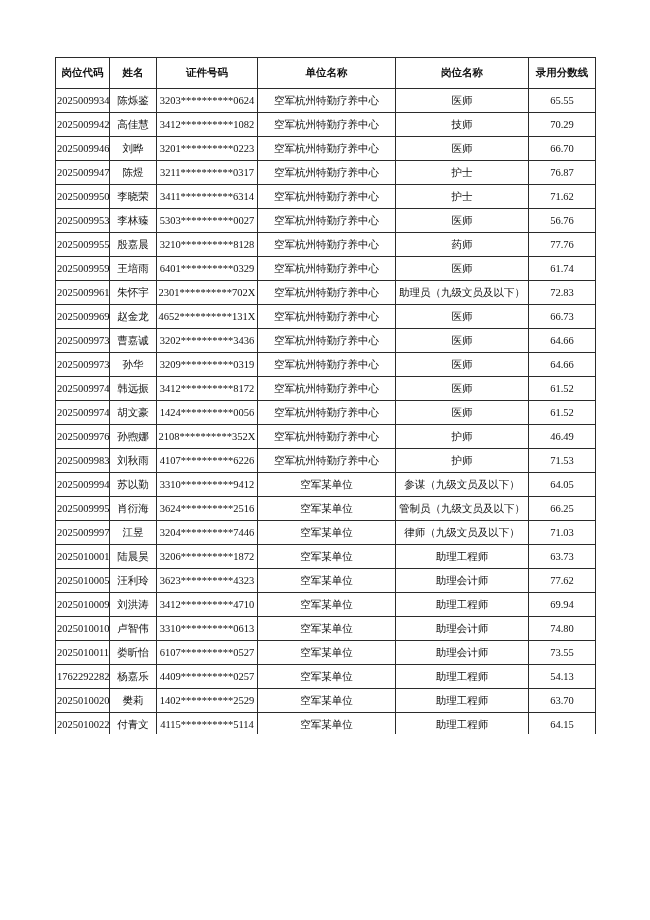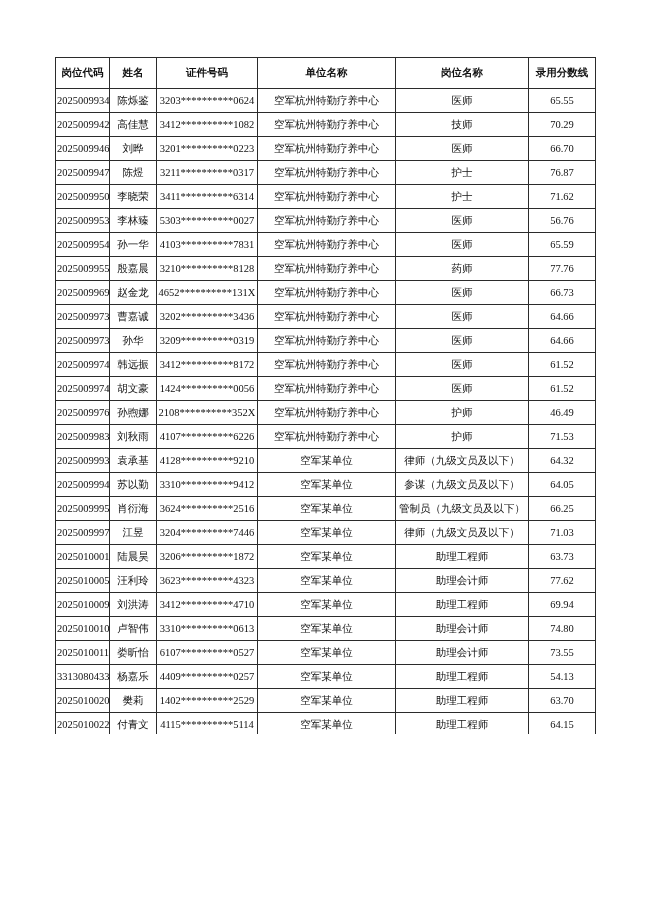--- a/index.html
+++ b/index.html
@@ -115,36 +115,44 @@
         </tr>
         <tr>
           <td>2025009953</td>
           <td>李林臻</td>
           <td>5303**********0027</td>
           <td>空军杭州特勤疗养中心</td>
           <td>医师</td>
           <td>56.76</td>
         </tr>
         <tr>
-          <td>2025009954</td>
-          <td>孙一华</td>
-          <td>4103**********7831</td>
-          <td>空军杭州特勤疗养中心</td>
-          <td>医师</td>
-          <td>65.59</td>
-        </tr>
-        <tr>
           <td>2025009955</td>
           <td>殷嘉晨</td>
           <td>3210**********8128</td>
           <td>空军杭州特勤疗养中心</td>
           <td>药师</td>
           <td>77.76</td>
         </tr>
         <tr>
+          <td>2025009959</td>
+          <td>王培雨</td>
+          <td>6401**********0329</td>
+          <td>空军杭州特勤疗养中心</td>
+          <td>医师</td>
+          <td>61.74</td>
+        </tr>
+        <tr>
+          <td>2025009961</td>
+          <td>朱怀宇</td>
+          <td>2301**********702X</td>
+          <td>空军杭州特勤疗养中心</td>
+          <td>助理员（九级文员及以下）</td>
+          <td>72.83</td>
+        </tr>
+        <tr>
           <td>2025009969</td>
           <td>赵金龙</td>
           <td>4652**********131X</td>
           <td>空军杭州特勤疗养中心</td>
           <td>医师</td>
           <td>66.73</td>
         </tr>
         <tr>
           <td>2025009973</td>
           <td>曹嘉诚</td>
@@ -187,28 +195,20 @@
         </tr>
         <tr>
           <td>2025009983</td>
           <td>刘秋雨</td>
           <td>4107**********6226</td>
           <td>空军杭州特勤疗养中心</td>
           <td>护师</td>
           <td>71.53</td>
         </tr>
         <tr>
-          <td>2025009993</td>
-          <td>袁承基</td>
-          <td>4128**********9210</td>
-          <td>空军某单位</td>
-          <td>律师（九级文员及以下）</td>
-          <td>64.32</td>
-        </tr>
-        <tr>
           <td>2025009994</td>
           <td>苏以勤</td>
           <td>3310**********9412</td>
           <td>空军某单位</td>
           <td>参谋（九级文员及以下）</td>
           <td>64.05</td>
         </tr>
         <tr>
           <td>2025009995</td>
           <td>肖衍海</td>
@@ -259,21 +259,21 @@
         </tr>
         <tr>
           <td>2025010011</td>
           <td>娄昕怡</td>
           <td>6107**********0527</td>
           <td>空军某单位</td>
           <td>助理会计师</td>
           <td>73.55</td>
         </tr>
         <tr>
-          <td>3313080433</td>
+          <td>1762292282</td>
           <td>杨嘉乐</td>
           <td>4409**********0257</td>
           <td>空军某单位</td>
           <td>助理工程师</td>
           <td>54.13</td>
         </tr>
         <tr>
           <td>2025010020</td>
           <td>樊莉</td>
           <td>1402**********2529</td>

